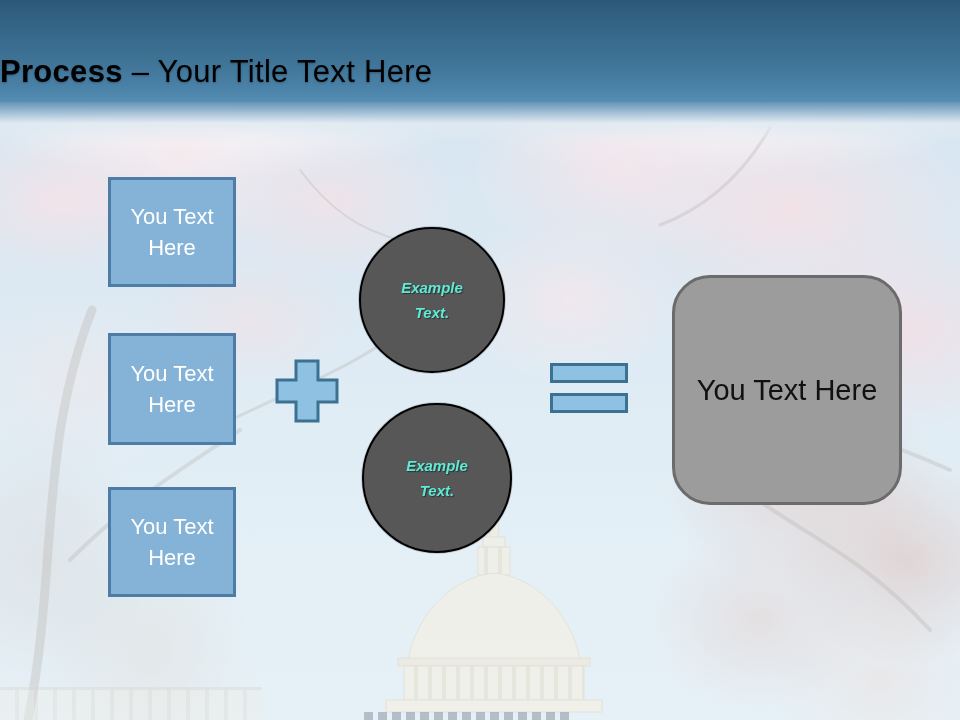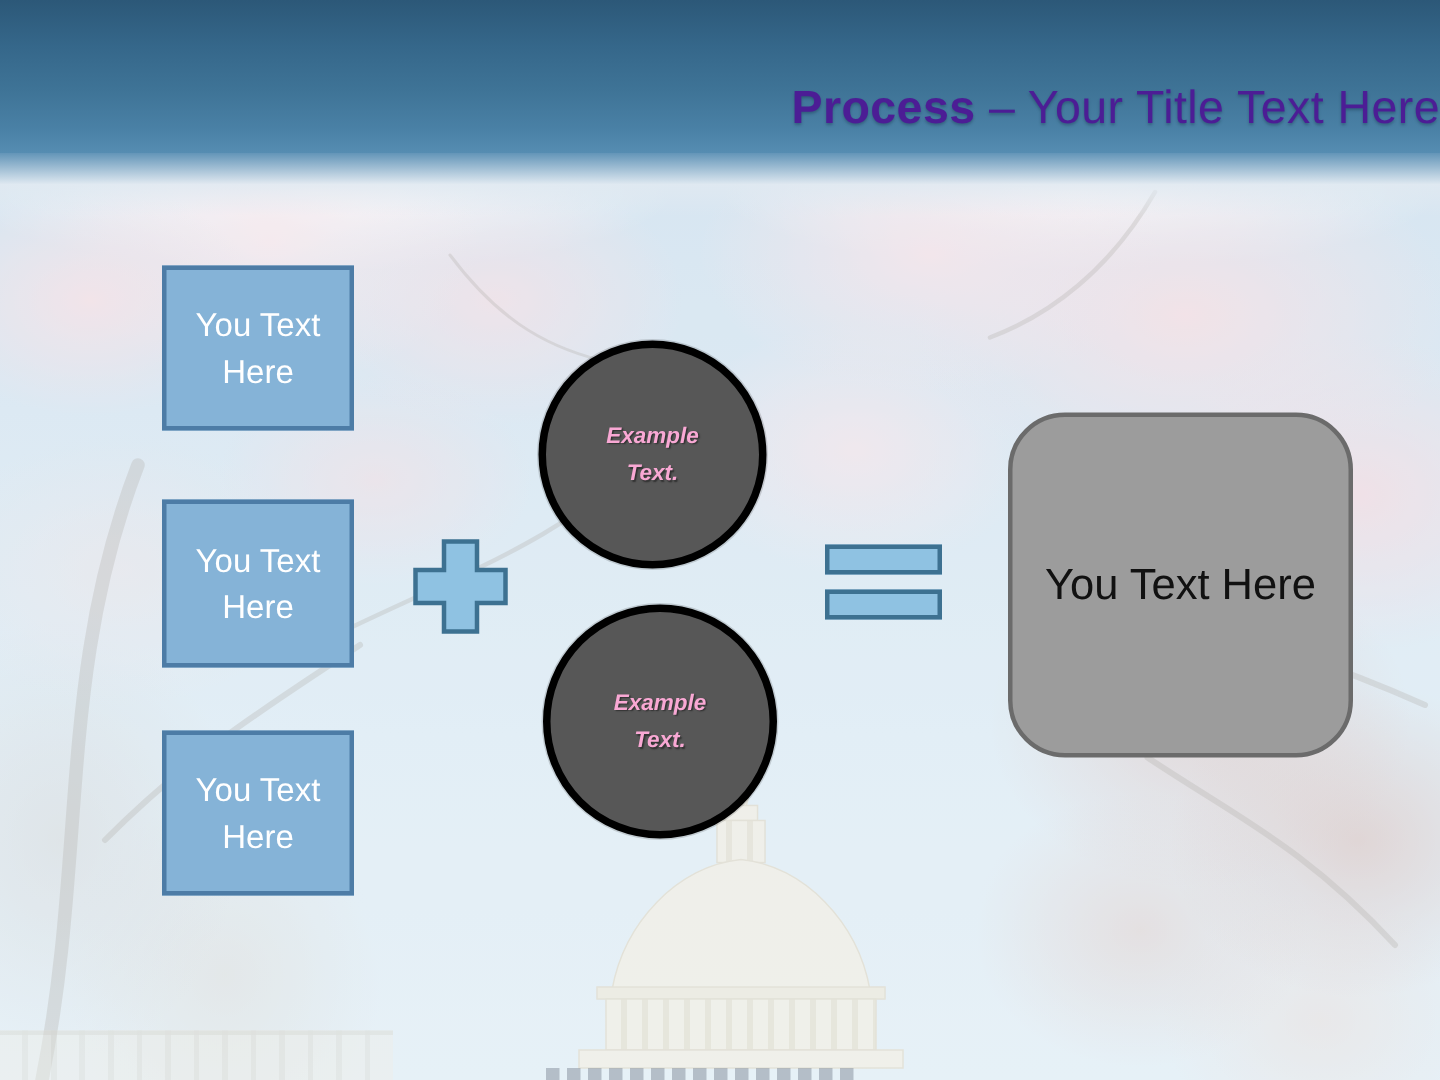--- a/index.html
+++ b/index.html
@@ -32,33 +32,33 @@
   .building-left{position:absolute;left:0;bottom:0;width:262px;height:30px;opacity:.45;
     border-top:3px solid rgba(196,192,178,.8);
     background:repeating-linear-gradient(90deg, rgba(232,230,220,.9) 0 15px, rgba(208,204,190,.9) 15px 19px);}
   .dome-svg{position:absolute;left:334px;top:515px;}
   .veil{position:absolute;inset:0;background:rgba(255,255,255,.30);}
   
   .header{position:absolute;top:0;left:0;width:100%;height:102px;
     background:linear-gradient(180deg,#2c5878 0%,#35678a 30%,#3f7497 60%,#4a81a6 85%,#568db2 100%);}
   .header-fade{position:absolute;top:102px;left:0;width:100%;height:42px;
     background:linear-gradient(180deg,#6395b8 0%, rgba(224,233,241,.85) 50%, rgba(255,255,255,0) 100%);}
-  .title{position:absolute;top:54px;left:0;width:100%;margin:0;text-align:right;
-    font-size:31px;font-weight:400;color:#4c1d95;letter-spacing:.3px;
+  .title{position:absolute;top:54px;left:0;width:100%;margin:0;text-align:left;
+    font-size:31px;font-weight:400;color:#000000;letter-spacing:.3px;
     text-shadow:0 1px 2px rgba(15,40,60,.35);}
   .title .bold{font-weight:700;}
   
   .box{position:absolute;left:108px;width:122px;background:#85b3d7;border:3px solid #4d7ca6;
     color:#fff;display:flex;align-items:center;justify-content:center;text-align:center;
     font-size:22px;line-height:31px;}
   .b1{top:177px;height:104px}.b2{top:333px;height:106px}.b3{top:487px;height:104px}
   .box span{width:100px;}
   .plus-wrap{position:absolute;left:274px;top:358px;}
-  .circle{position:absolute;border-radius:50%;background:#575757;border:5px solid #000000;
-    color:#f9a8d4;display:flex;align-items:center;justify-content:center;text-align:center;
+  .circle{position:absolute;border-radius:50%;background:#575757;border:2px solid #000000;
+    color:#5eead4;display:flex;align-items:center;justify-content:center;text-align:center;
     font-weight:700;font-style:italic;font-size:15px;line-height:25px;
     box-shadow:0 0 0 1px rgba(0,0,0,.15);}
   .circle span{width:88px;text-shadow:1px 1px 1px rgba(0,0,0,.45);}
   .c1{left:359px;top:227px;width:142px;height:142px;}
   .c2{left:362px;top:403px;width:146px;height:146px;}
   .equals{position:absolute;left:550px;top:363px;display:flex;flex-direction:column;gap:10px;}
   .equals .bar{width:72px;height:14px;background:#8fc2e2;border:3px solid #3d7191;}
   .result{position:absolute;left:672px;top:275px;width:230px;height:230px;box-sizing:border-box;
     background:#9c9c9c;border:3px solid #6b6b6b;border-radius:38px;
     display:flex;align-items:center;justify-content:center;color:#111;font-size:29px;}

